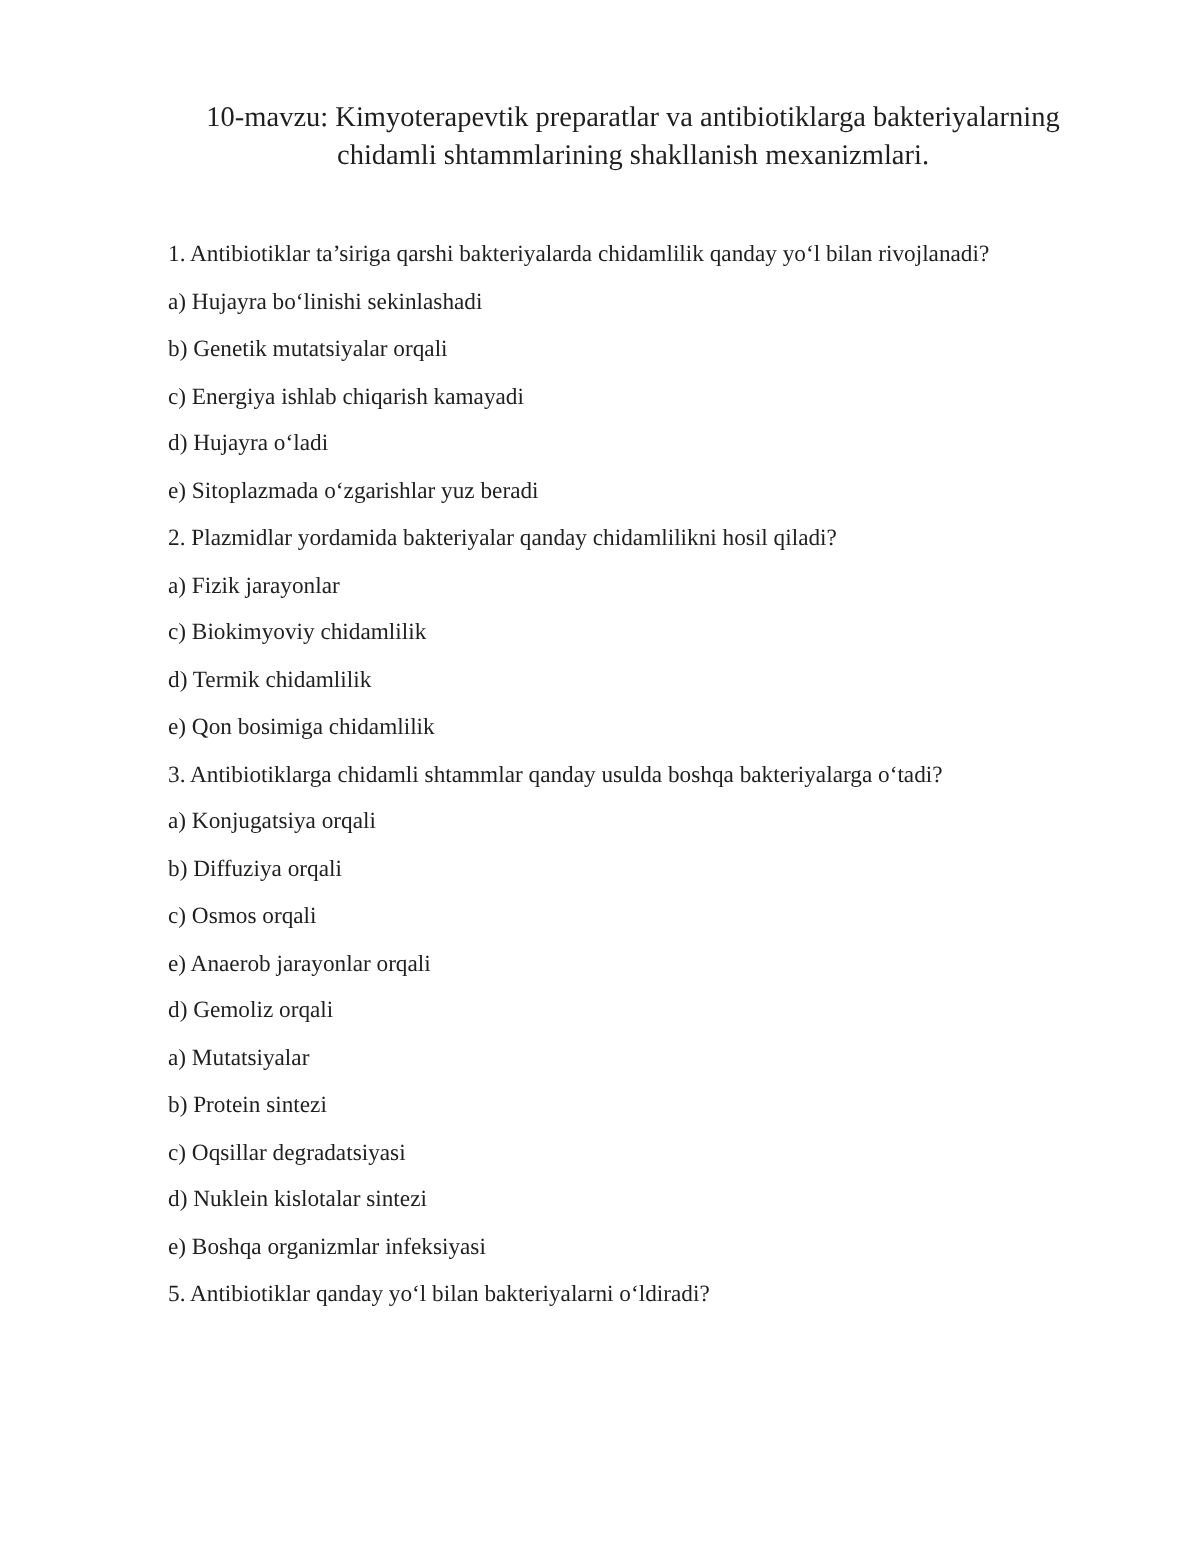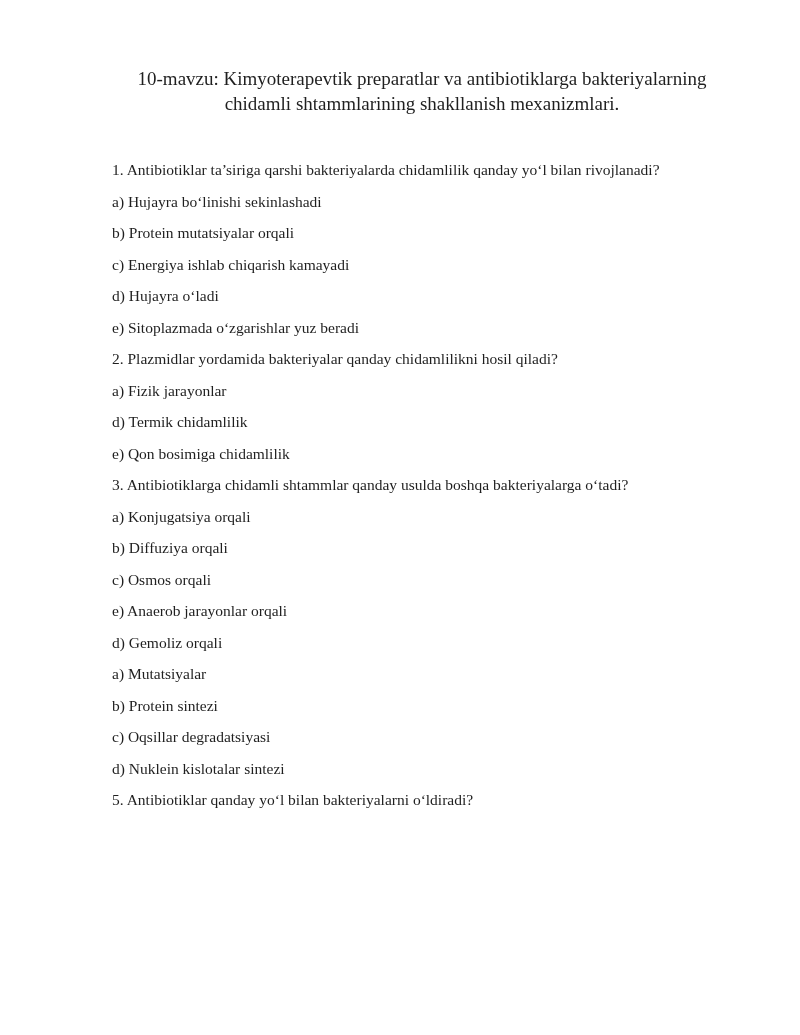--- a/index.html
+++ b/index.html
@@ -44,47 +44,49 @@
 
 <div class="page" style="color: rgb(31, 31, 31); background: rgb(255, 255, 255);">
 
   <p class="doc-title">10-mavzu: Kimyoterapevtik preparatlar va antibiotiklarga bakteriyalarning chidamli shtammlarining shakllanish mexanizmlari.</p>
 
   <div class="question-list">
 
     <div class="question-block">
       <p class="line">1. Antibiotiklar ta’siriga qarshi bakteriyalarda chidamlilik qanday yoʻl bilan rivojlanadi?</p>
       <p class="line">a) Hujayra boʻlinishi sekinlashadi</p>
-      <p class="line">b) Protein mutatsiyalar orqali</p>
+      <p class="line">b) Genetik mutatsiyalar orqali</p>
       <p class="line">c) Energiya ishlab chiqarish kamayadi</p>
       <p class="line">d) Hujayra oʻladi</p>
       <p class="line">e) Sitoplazmada oʻzgarishlar yuz beradi</p>
     </div>
 
     <div class="question-block">
       <p class="line">2. Plazmidlar yordamida bakteriyalar qanday chidamlilikni hosil qiladi?</p>
       <p class="line">a) Fizik jarayonlar</p>
+      <p class="line">c) Biokimyoviy chidamlilik</p>
       <p class="line">d) Termik chidamlilik</p>
       <p class="line">e) Qon bosimiga chidamlilik</p>
     </div>
 
     <div class="question-block">
       <p class="line">3. Antibiotiklarga chidamli shtammlar qanday usulda boshqa bakteriyalarga oʻtadi?</p>
       <p class="line">a) Konjugatsiya orqali</p>
       <p class="line">b) Diffuziya orqali</p>
       <p class="line">c) Osmos orqali</p>
       <p class="line">e) Anaerob jarayonlar orqali</p>
       <p class="line">d) Gemoliz orqali</p>
     </div>
 
     <div class="question-block">
       <p class="line">a) Mutatsiyalar</p>
       <p class="line">b) Protein sintezi</p>
       <p class="line">c) Oqsillar degradatsiyasi</p>
       <p class="line">d) Nuklein kislotalar sintezi</p>
+      <p class="line">e) Boshqa organizmlar infeksiyasi</p>
     </div>
 
     <div class="question-block">
       <p class="line">5. Antibiotiklar qanday yoʻl bilan bakteriyalarni oʻldiradi?</p>
     </div>
 
   </div>
 </div>
 
 </body></html>

